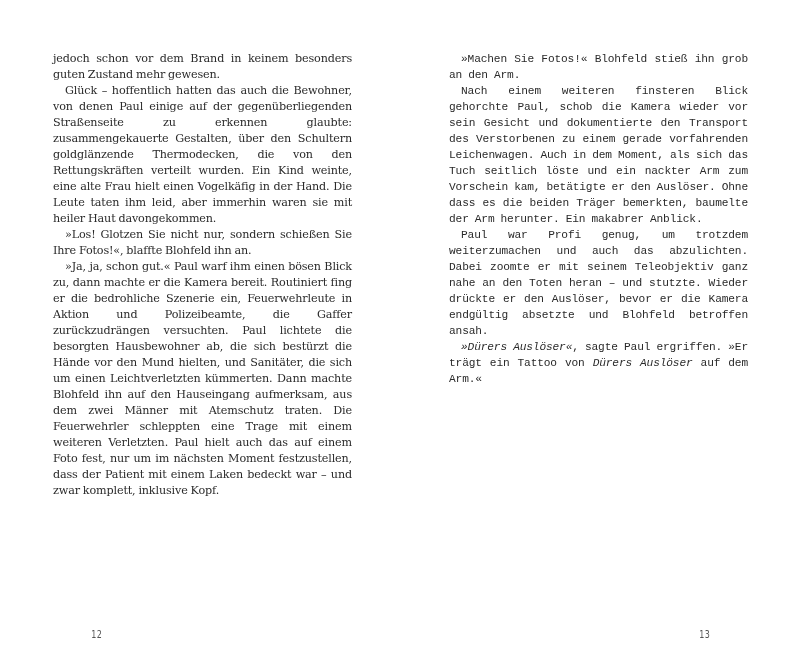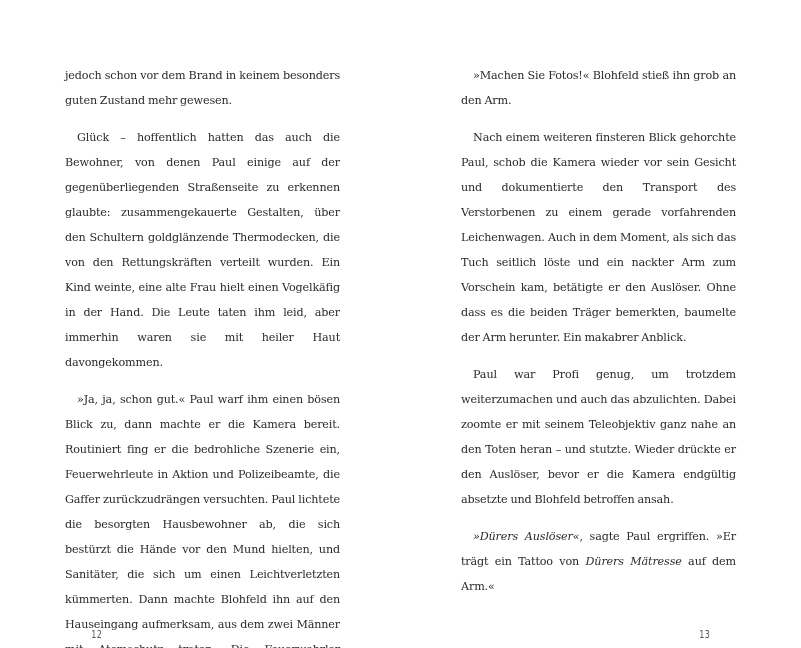--- a/index.html
+++ b/index.html
@@ -3,48 +3,49 @@
 <meta charset="utf-8">
 <style>
   html, body { margin: 0; padding: 0; }
   body {
     width: 801px; height: 648px; background: #ffffff; position: relative; overflow: hidden;
     font-family: "DejaVu Serif", "Liberation Serif", serif;
     color: #2a2a2a;
   }
   .page { position: absolute; top: 51px; width: 299px; }
   .page.left { left: 53px; }
-  .page.right { left: 449px; }
+  .page.right { left: 449px; font-family: Liberation Mono, monospace; }
   .page p {
-    margin: 12px; font-size: 11.2px; line-height: 25px;
+    margin: 0; font-size: 11.2px; line-height: 16px;
     text-align: justify; letter-spacing: -0.15px; word-spacing: -0.5px;
     hyphens: manual;
   }
   .page p.indent { text-indent: 12px; }
   .page p.noindent { text-indent: 0; }
   em { font-style: italic; }
   .folio {
     position: absolute; top: 629px; font-size: 10px; color: #555;
     font-family: "DejaVu Sans", sans-serif; letter-spacing: 0.3px;
     transform: scaleX(0.8);
   }
   .folio.left { left: 90px; }
   .folio.right { left: 698px; }
 </style>
 </head>
 <body>
 
 <div class="page left">
   <p class="noindent">jedoch schon vor dem Brand in keinem besonders guten Zustand mehr gewesen.</p>
   <p class="indent">Glück – hoffentlich hatten das auch die Bewohner, von denen Paul einige auf der gegenüberliegenden Straßenseite zu erkennen glaubte: zusammengekauerte Gestalten, über den Schultern goldglänzende Thermodecken, die von den Rettungskräften verteilt wurden. Ein Kind weinte, eine alte Frau hielt einen Vogelkäfig in der Hand. Die Leute taten ihm leid, aber immerhin waren sie mit heiler Haut davongekommen.</p>
+  <p class="indent">»Los! Glotzen Sie nicht nur, sondern schießen Sie Ihre Fotos!«, blaffte Blohfeld ihn an.</p>
   <p class="indent">»Ja, ja, schon gut.« Paul warf ihm einen bösen Blick zu, dann machte er die Kamera bereit. Routiniert fing er die bedrohliche Szenerie ein, Feuerwehrleute in Aktion und Polizeibeamte, die Gaffer zurückzudrängen versuchten. Paul lichtete die besorgten Hausbewohner ab, die sich bestürzt die Hände vor den Mund hielten, und Sanitäter, die sich um einen Leichtverletzten kümmerten. Dann machte Blohfeld ihn auf den Hauseingang aufmerksam, aus dem zwei Männer mit Atemschutz traten. Die Feuerwehrler schleppten eine Trage mit einem weiteren Verletzten. Paul hielt auch das auf einem Foto fest, nur um im nächsten Moment festzustellen, dass der Patient mit einem Laken bedeckt war – und zwar komplett, inklusive Kopf.</p>
 
 </div>
 
 <div class="page right">
   <p class="indent">»Machen Sie Fotos!« Blohfeld stieß ihn grob an den Arm.</p>
   <p class="indent">Nach einem weiteren finsteren Blick gehorchte Paul, schob die Kamera wieder vor sein Gesicht und dokumentierte den Transport des Verstorbenen zu einem gerade vorfahrenden Leichenwagen. Auch in dem Moment, als sich das Tuch seitlich löste und ein nackter Arm zum Vorschein kam, betätigte er den Auslöser. Ohne dass es die beiden Träger bemerkten, baumelte der Arm herunter. Ein makabrer Anblick.</p>
   <p class="indent">Paul war Profi genug, um trotzdem weiterzumachen und auch das abzulichten. Dabei zoomte er mit seinem Teleobjektiv ganz nahe an den Toten heran – und stutzte. Wieder drückte er den Auslöser, bevor er die Kamera endgültig absetzte und Blohfeld betroffen ansah.</p>
-  <p class="indent"><em>»Dürers Auslöser«</em><span>, sagte Paul ergriffen. »Er trägt ein Tattoo von </span><em>Dürers Mätresse</em><span> auf dem Arm.«</span></p>
+  <p class="indent"><em>»Dürers Auslöser«</em><span>, sagte Paul ergriffen. »Er trägt ein Tattoo von </span><em>Dürers Auslöser</em><span> auf dem Arm.«</span></p>
 </div>
 
 <div class="folio left">12</div>
 <div class="folio right">13</div>
 
 </body></html>

